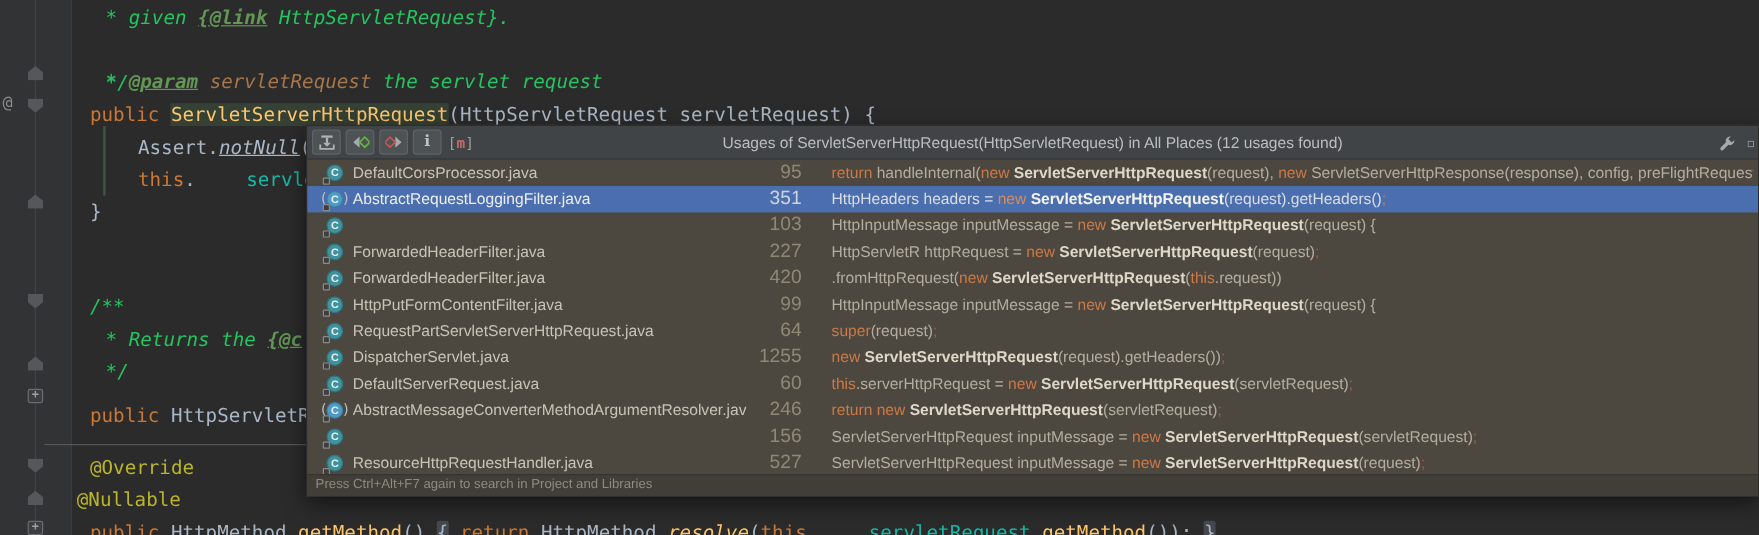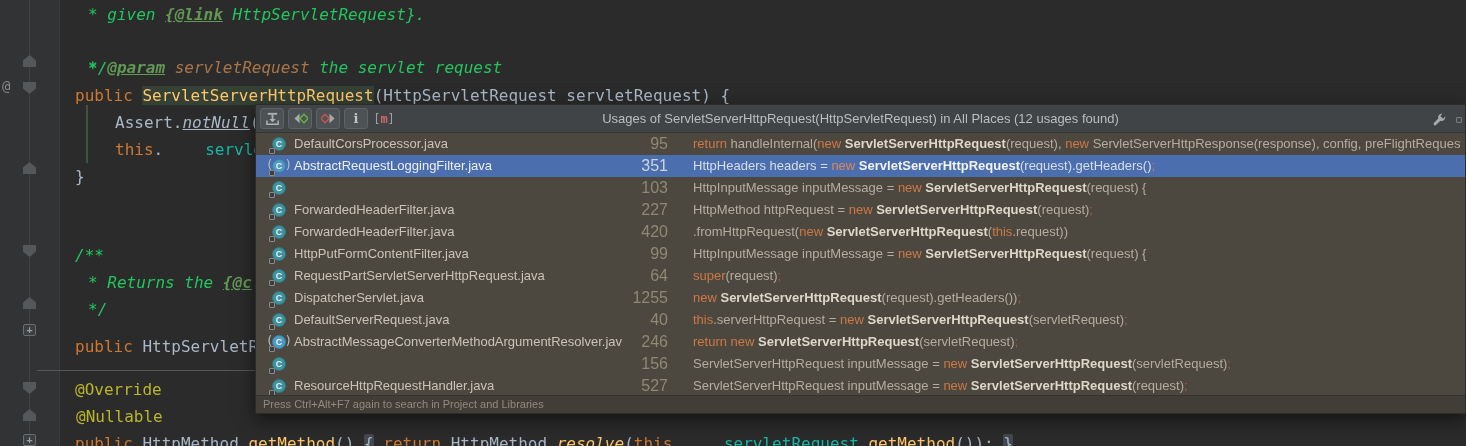--- a/index.html
+++ b/index.html
@@ -115,21 +115,21 @@
         <div class="line" style="left: 88px; top: 58px;"><span class="c-cmt">*/</span></div>
         <div class="line" style="left: 75px; top: 85px;"><span class="c-kw">public </span><span class="c-ctor">ServletServerHttpRequest</span><span class="c-plain">(HttpServletRequest servletRequest) {</span></div>
         <div class="line" style="left: 115px; top: 112px;"><span class="c-plain">Assert.</span><span class="c-plaini">notNull</span><span class="c-plain">(</span></div>
         <div class="line" style="left: 115px; top: 139px;"><span class="c-kw">this</span><span class="c-plain">.</span><span class="c-field">servletRe</span></div>
         <div class="line" style="left: 75px; top: 166px;"><span class="c-plain">}</span></div>
         <div class="line" style="left: 75px; top: 245px;"><span class="c-cmt">/**</span></div>
         <div class="line" style="left: 88px; top: 272px;"><span class="c-cmt">* Returns the </span><span class="c-doctag">{@c</span></div>
         <div class="line" style="left: 88px; top: 299px;"><span class="c-cmt">*/</span></div>
         <div class="line" style="left: 75px; top: 336px;"><span class="c-kw">public </span><span class="c-plain">HttpServletR</span></div>
         <div class="line" style="left: 75px; top: 379px;"><span class="c-ann">@Override</span></div>
-        <div class="line" style="left: 76px; top: 406px;"><span class="c-ann">@Nullable</span></div>
+        <div class="line" style="left: 64px; top: 406px;"><span class="c-ann">@Nullable</span></div>
         <div class="line" style="left: 75px; top: 433px;"><span class="c-kw">public </span><span class="c-plain">HttpMethod </span><span class="c-method">getMethod</span><span class="c-plain">() </span><span class="c-bbox">{</span><span class="c-plain"> </span><span class="c-kw">return </span><span class="c-plain">HttpMethod.</span><span class="c-methodi">resolve</span><span class="c-plain">(</span><span class="c-kw">this</span><span class="c-plain">.</span><span class="c-field">servletRequest</span><span class="c-plain">.</span><span class="c-method">getMethod</span><span class="c-plain">());</span><span class="c-plain"> </span><span class="c-bbox">}</span></div>
       </div>
   </div>
 
   <div id="popup">
     <div id="popup-header">
       <span class="tbtn">
         <svg width="15" height="15" viewBox="0 0 16 16">
           <rect x="3" y="2" width="10" height="2" fill="#afb1b3"></rect>
           <rect x="7" y="4" width="2" height="5" fill="#afb1b3"></rect>
@@ -198,21 +198,21 @@
           <span class="uline">103</span>
           <span class="ucode"><span class="p-txt">HttpInputMessage inputMessage = </span><span class="p-kw">new </span><span class="p-b">ServletServerHttpRequest</span><span class="p-txt">(request) {</span></span>
         </div>
         <div class="urow">
           <span class="uicon">
             <span class="cls-circle">C</span>
             <span class="lock"></span>
           </span>
           <span class="ufile">ForwardedHeaderFilter.java</span>
           <span class="uline">227</span>
-          <span class="ucode"><span class="p-txt">HttpMethod httpRequest = </span><span class="p-kw">new </span><span class="p-b">ServletServerHttpRequest</span><span class="p-txt">(request)</span><span class="p-semi">;</span></span>
+          <span class="ucode"><span class="p-txt">HttpServletR httpRequest = </span><span class="p-kw">new </span><span class="p-b">ServletServerHttpRequest</span><span class="p-txt">(request)</span><span class="p-semi">;</span></span>
         </div>
         <div class="urow">
           <span class="uicon">
             <span class="cls-circle">C</span>
             <span class="lock"></span>
           </span>
           <span class="ufile">ForwardedHeaderFilter.java</span>
           <span class="uline">420</span>
           <span class="ucode"><span class="p-txt">.fromHttpRequest(</span><span class="p-kw">new </span><span class="p-b">ServletServerHttpRequest</span><span class="p-txt">(</span><span class="p-kw">this</span><span class="p-txt">.request))</span></span>
         </div>
@@ -242,21 +242,21 @@
           <span class="ufile">DispatcherServlet.java</span>
           <span class="uline">1255</span>
           <span class="ucode"><span class="p-kw">new </span><span class="p-b">ServletServerHttpRequest</span><span class="p-txt">(request).getHeaders())</span><span class="p-semi">;</span></span>
         </div>
         <div class="urow">
           <span class="uicon">
             <span class="cls-circle">C</span>
             <span class="lock"></span>
           </span>
           <span class="ufile">DefaultServerRequest.java</span>
-          <span class="uline">40</span>
+          <span class="uline">60</span>
           <span class="ucode"><span class="p-kw">this</span><span class="p-txt">.serverHttpRequest = </span><span class="p-kw">new </span><span class="p-b">ServletServerHttpRequest</span><span class="p-txt">(servletRequest)</span><span class="p-semi">;</span></span>
         </div>
         <div class="urow">
           <span class="uicon abstract">
             <span class="paren l">(</span>
             <span class="paren r">)</span>
             <span class="cls-circle">C</span>
             <span class="lock"></span>
           </span>
           <span class="ufile">AbstractMessageConverterMethodArgumentResolver.java</span>

